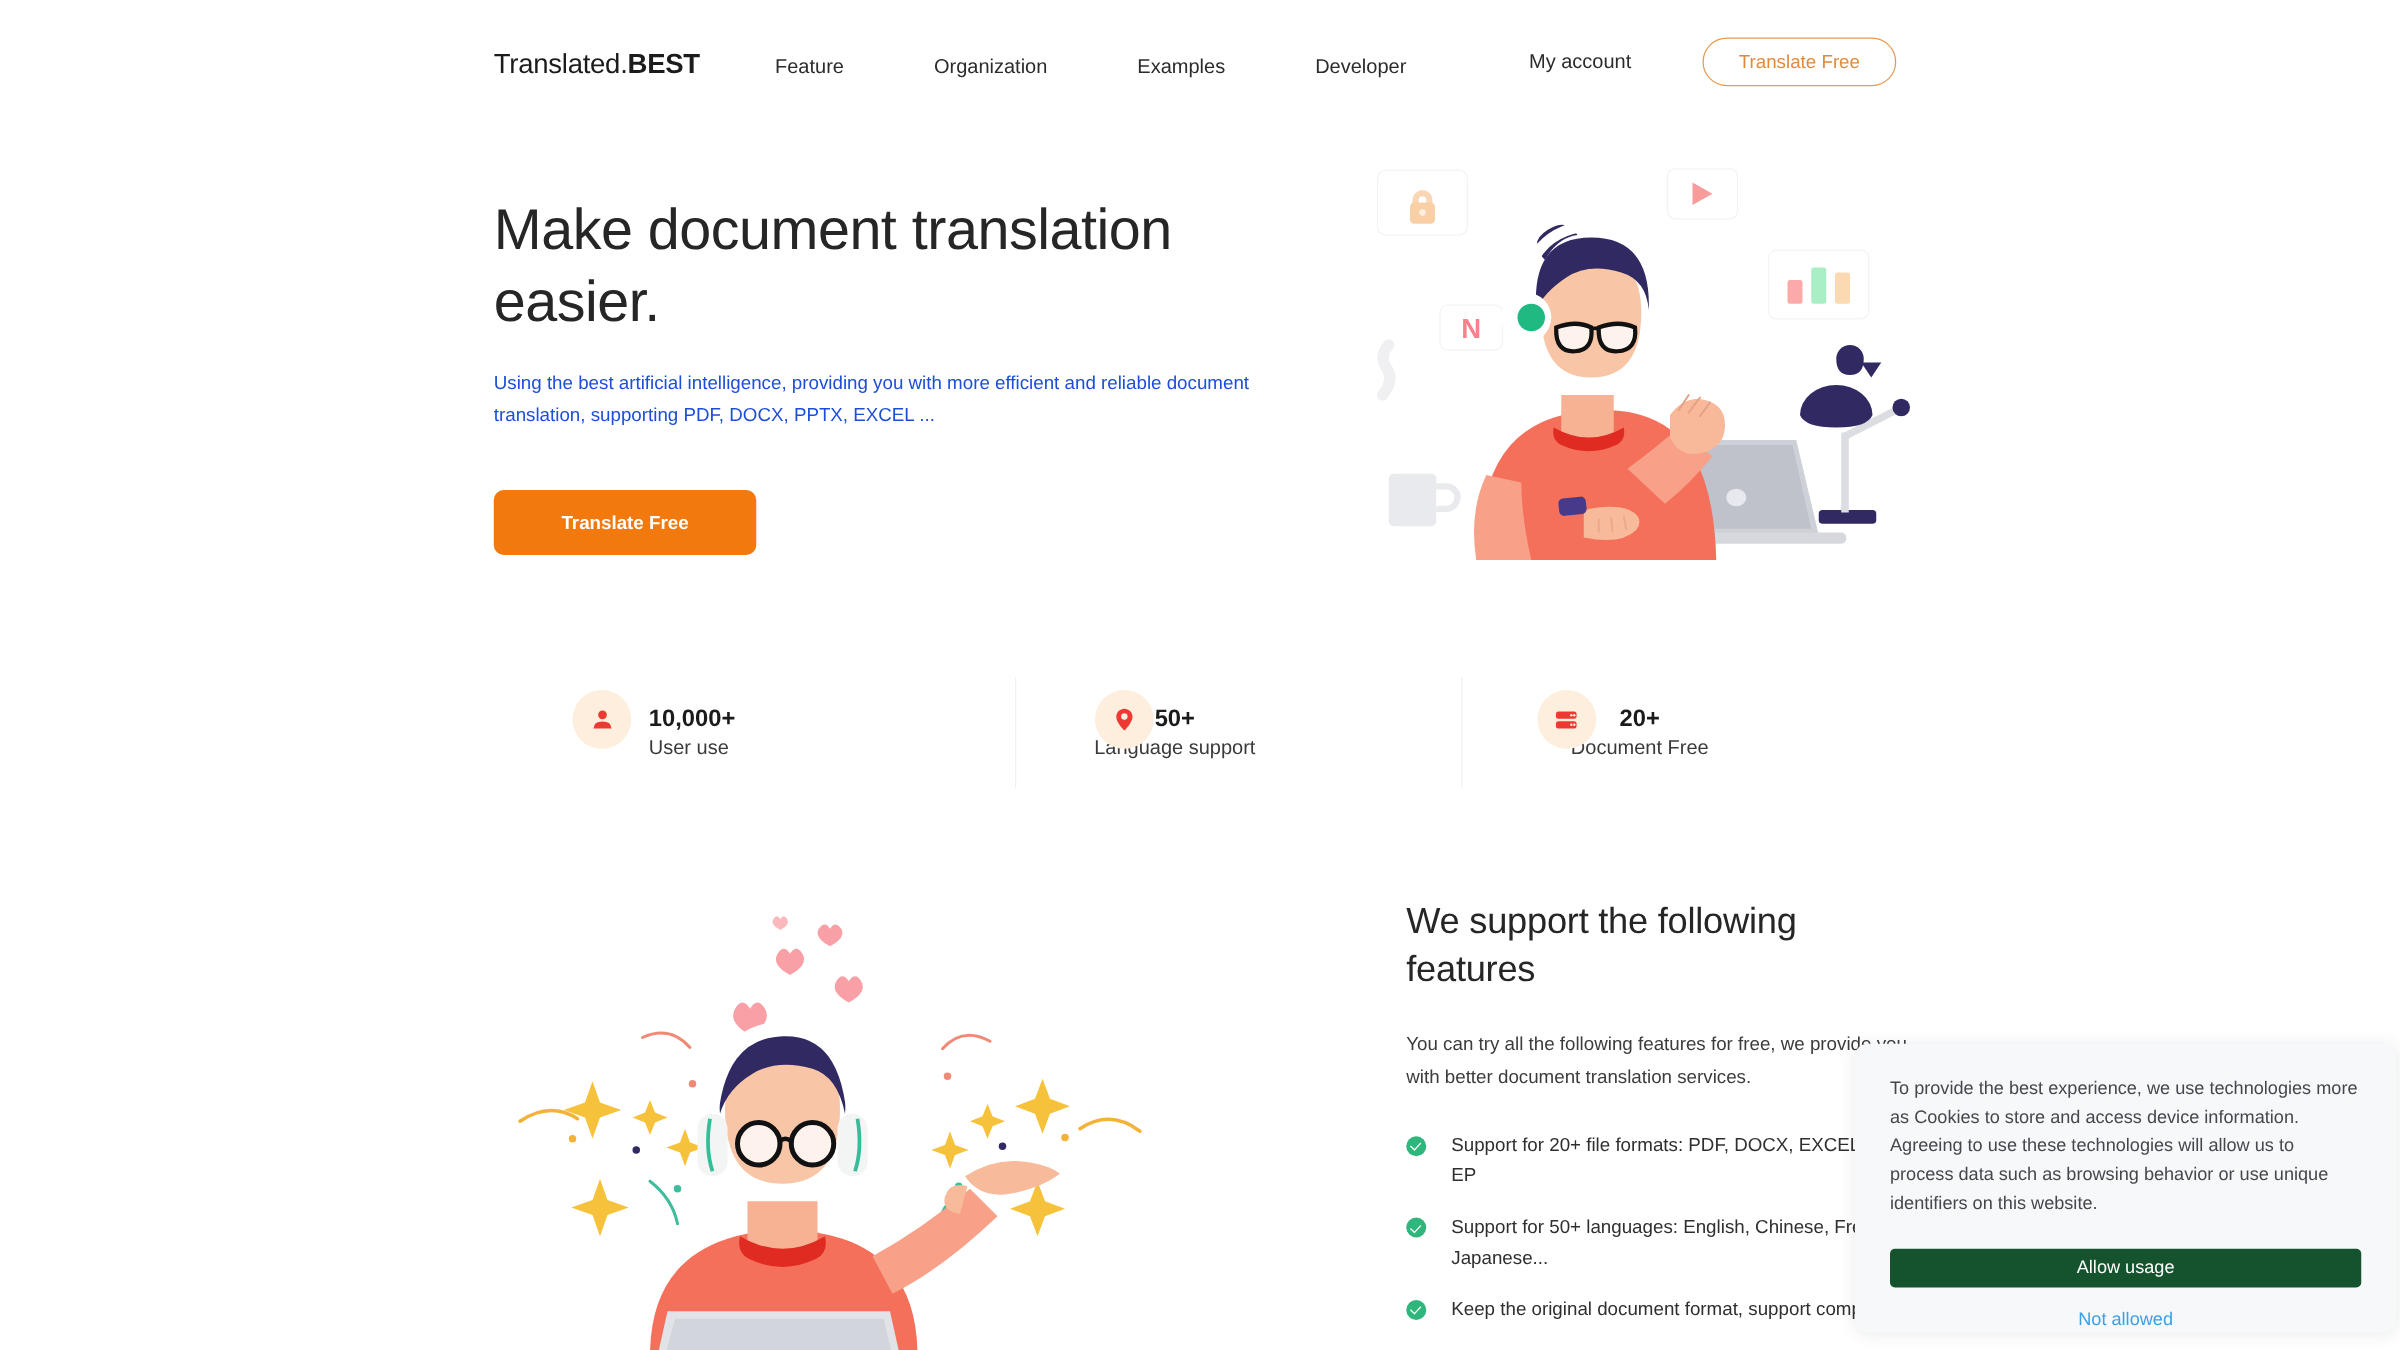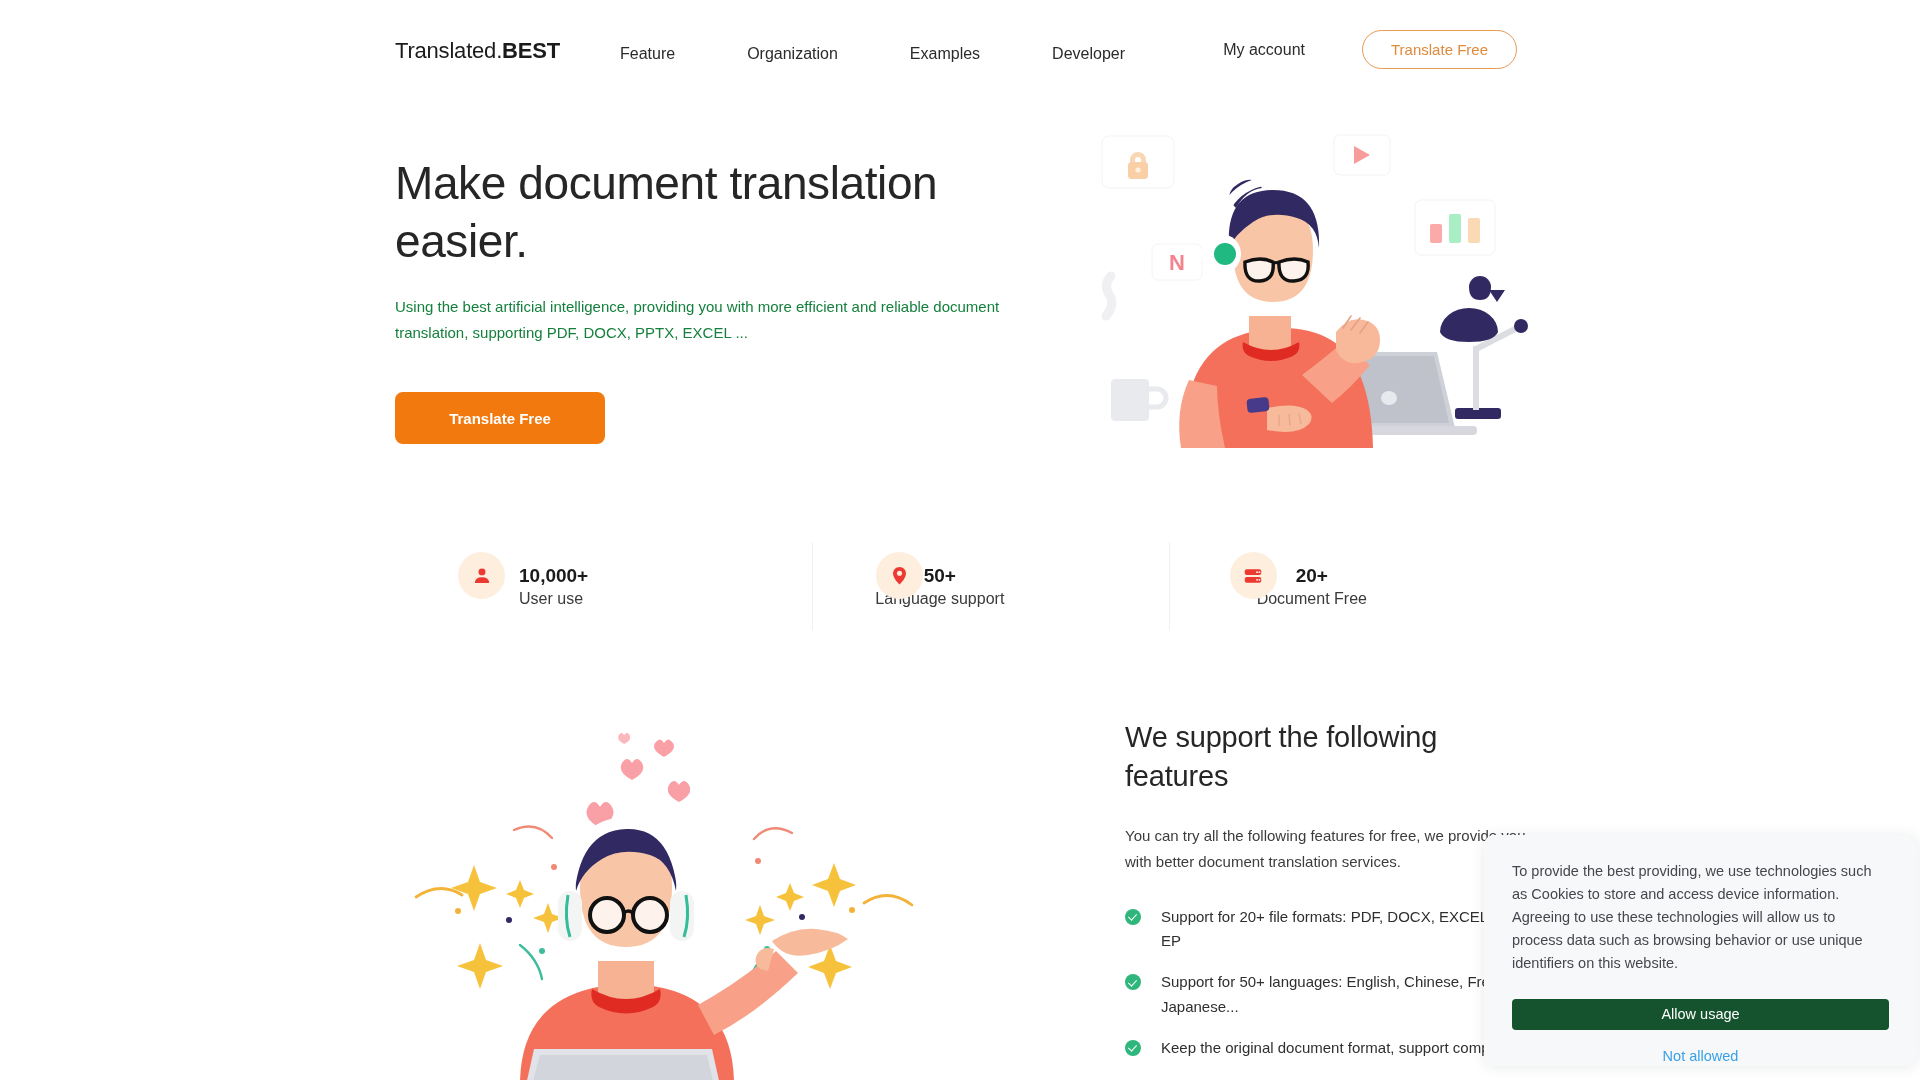--- a/index.html
+++ b/index.html
@@ -98,21 +98,21 @@
     color: #262626;
     letter-spacing: -0.4px;
   }
   .hero-sub {
     position: absolute;
     left: 383px;
     top: 294px;
     width: 620px;
     font-size: 15px;
     line-height: 1.72;
-    color: #15803d;
+    color: #1d4ed8;
   }
   .btn-primary {
     position: absolute;
     left: 383px;
     top: 392px;
     width: 210px;
     height: 52px;
     border: none;
     border-radius: 8px;
     background: #f2790d;
@@ -516,18 +516,18 @@
         <span class="feat-text">Support for 50+ languages: English, Chinese, French, Spa Japanese...</span>
       </li>
       <li class="feat-item">
         <span class="check"></span>
         <span class="feat-text">Keep the original document format, support comparison</span>
       </li>
     </ul>
   </section>
 
   <div class="cookie">
-    <p class="cookie-text">To provide the best providing, we use technologies such as Cookies to store and access device information. Agreeing to use these technologies will allow us to process data such as browsing behavior or use unique identifiers on this website.</p>
+    <p class="cookie-text">To provide the best experience, we use technologies more as Cookies to store and access device information. Agreeing to use these technologies will allow us to process data such as browsing behavior or use unique identifiers on this website.</p>
     <button class="cookie-allow">Allow usage</button>
     <button class="cookie-deny">Not allowed</button>
   </div>
 
 </div>
 
 </body></html>

